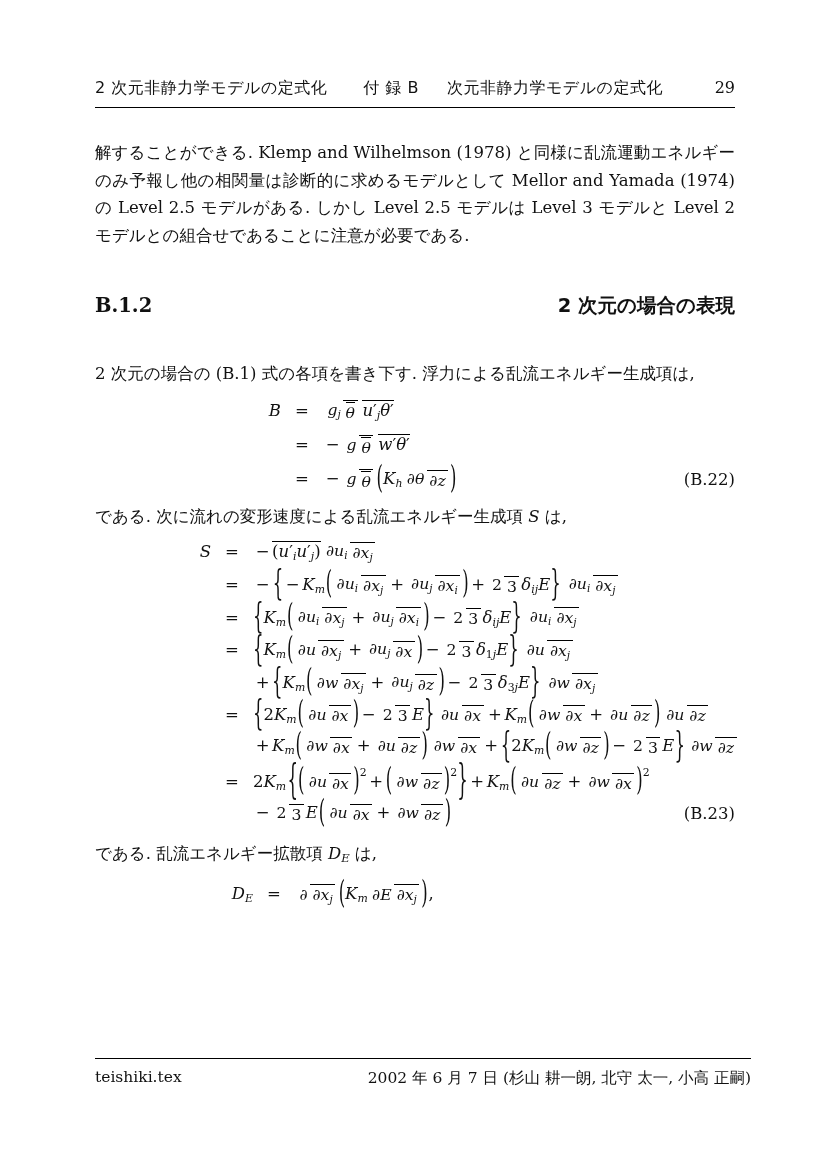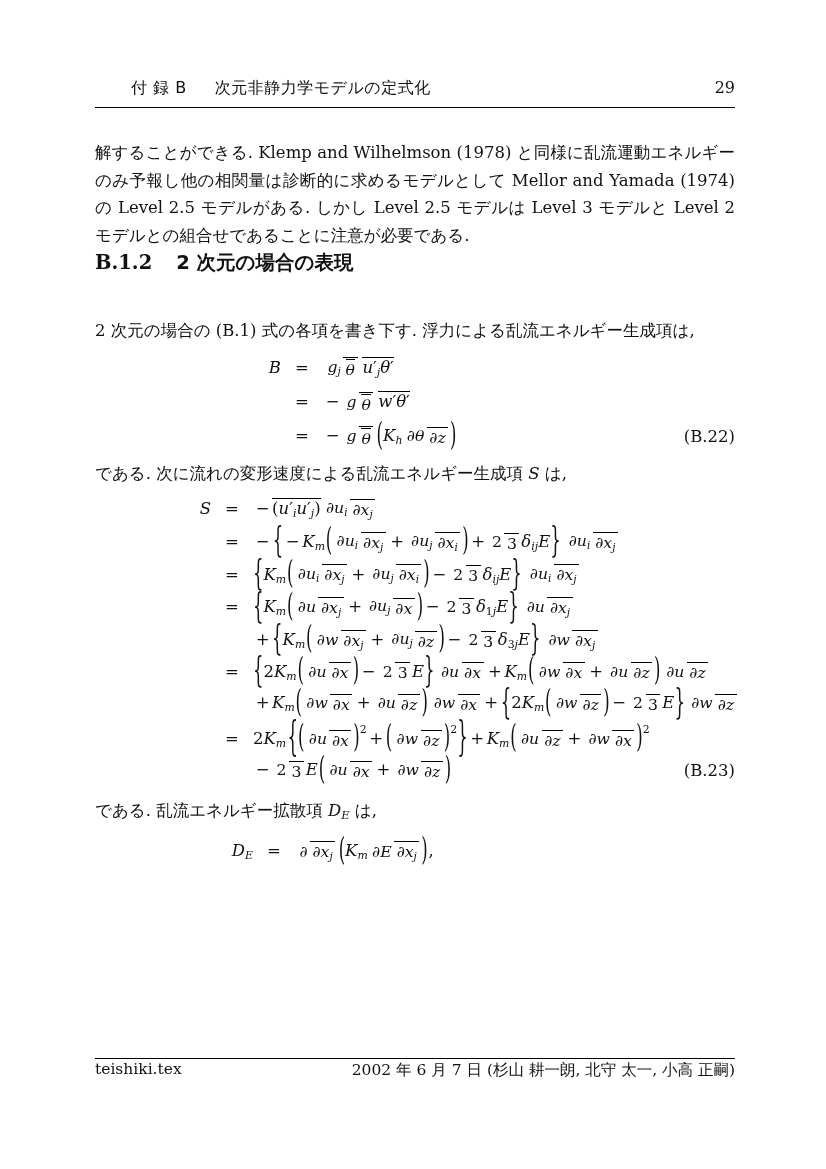--- a/index.html
+++ b/index.html
@@ -14,21 +14,21 @@
     padding-bottom:8px; font-family:"DejaVu Sans","Liberation Sans",sans-serif;
     font-size:16px; letter-spacing:0.5px;
   }
   .h-mid{margin-left:36px;}
   .h-sub{margin-left:28px;}
   .h-page{margin-left:auto; font-family:"DejaVu Serif","Liberation Serif",serif; letter-spacing:0;}
   
   .para{text-align:justify; line-height:27.5px;}
   #p1{margin-top:31px;}
   .section-heading{
-    font-weight:bold; font-size:19.5px; display:flex; align-items:baseline;
+    margin-top:43px; font-weight:bold; font-size:19.5px; display:flex; align-items:baseline;justify-content:space-between;
   }
   .sec-num{font-family:"DejaVu Serif","Liberation Serif",serif;}
   .sec-title{margin-left:24px; font-family:"DejaVu Sans","Liberation Sans",sans-serif;}
   #p2{margin-top:41px;}
   #p3{margin-top:8px;}
   #p4{margin-top:16px;}
   .ivar{font-style:italic;}
   .isub{font-size:0.7em; vertical-align:-0.25em; font-style:italic;}
   
   .eqblock{position:relative; margin-top:10px;}
@@ -52,31 +52,32 @@
     display:inline-flex; flex-direction:row; align-items:center;
     vertical-align:middle; margin:0 0.12em; font-size:0.95em; line-height:1.14; text-align:center;
   }
   .mfrac .num{display:block; padding:0 0.16em 1px;}
   .mfrac .den{display:block; border-top:1px solid #000; padding:1px 0.16em 0;}
   .mover{display:inline-block; border-top:1px solid #000; padding-top:1px; line-height:1.15;}
   .mdelim{display:inline-block; vertical-align:middle; position:relative; top:-0.05em;}
   .msp{display:inline-block;}
   
   .footer{
-    position:absolute; left:95px; right:91px; top:1058px;
-    border-top:1.5px solid #000; padding-top:1px; display:flex; font-size:15.5px;
+    position:absolute; left:95px; right:75px; top:1058px;
+    border-top:1.5px solid #000; padding-top:9px; display:flex; font-size:15.5px;
   }
   .f-right{margin-left:auto;}
 </style>
 </head>
 <body>
 
 <div class="page">
 
   <div class="header">
+    <span class="h-left">2 次元非静力学モデルの定式化</span>
     <span class="h-mid">付 録 B</span>
     <span class="h-sub">次元非静力学モデルの定式化</span>
     <span class="h-page">29</span>
   </div>
 
   <div id="p1" class="para">解することができる. Klemp and Wilhelmson (1978) と同様に乱流運動エネルギーのみ予報し他の相関量は診断的に求めるモデルとして Mellor and Yamada (1974) の Level 2.5 モデルがある. しかし Level 2.5 モデルは Level 3 モデルと Level 2 モデルとの組合せであることに注意が必要である.</div>
 
   <div class="section-heading">
     <span class="sec-num">B.1.2</span>
     <span class="sec-title">2 次元の場合の表現</span>

